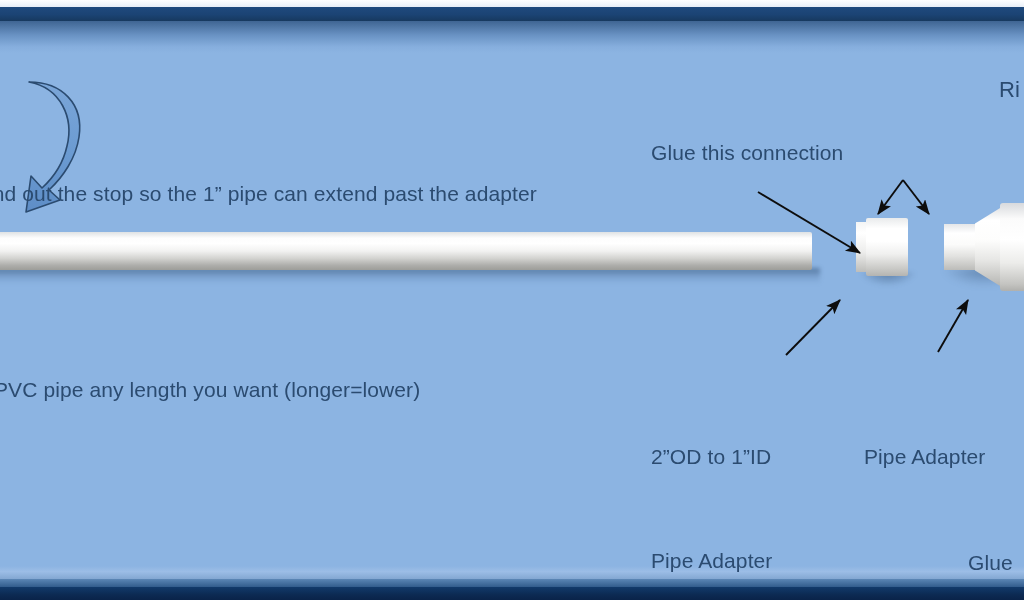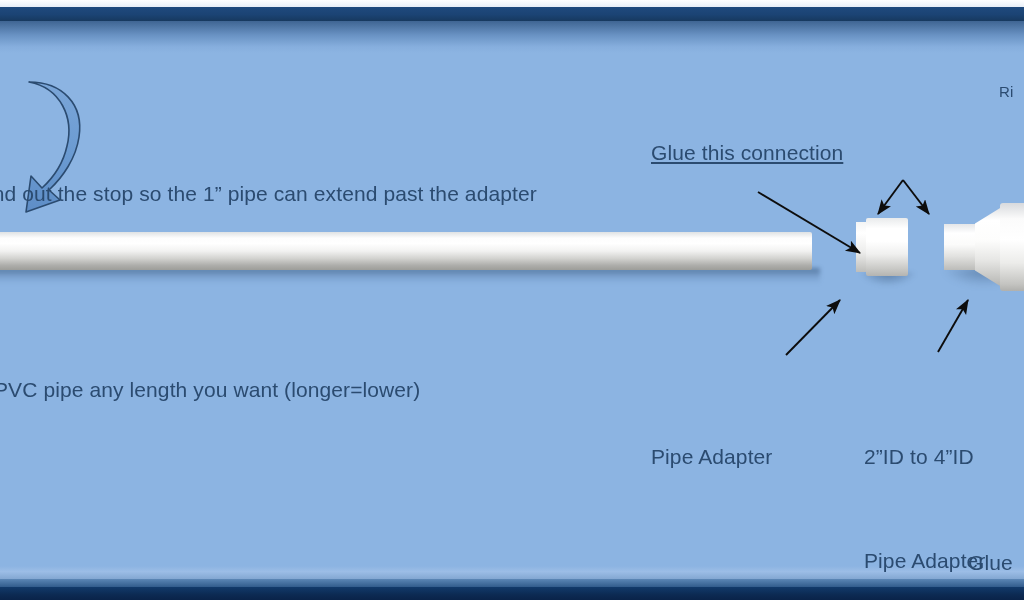--- a/index.html
+++ b/index.html
@@ -128,26 +128,26 @@
   .label {
     position:absolute;
     color:#2b4b70;
     font-family:"Liberation Sans", sans-serif;
     font-size:21px;
     line-height:1.65;
     white-space:pre;
     letter-spacing:.1px;
   }
   .lbl-grind    { left:-12px; top:177px; }
-  .lbl-glue     { left:651px; top:136px;text-decoration:underline; }
+  .lbl-glue     { left:651px; top:136px; }
   .lbl-pvc      { left:-6px;  top:373px; }
   .lbl-ad1      { left:651px; top:371px; }
   .lbl-ad2      { left:864px; top:371px; }
   .lbl-diaph    { left:968px; top:477px; }
-  .lbl-rib      { left:999px; top:80px; font-size:15px; }
+  .lbl-rib      { left:999px; top:72px; font-size:22px; }
 
   
   #arrows { position:absolute; left:0; top:0; width:1024px; height:600px; }
 </style>
 </head>
 <body>
 
 <div id="slide">
 
   <div class="top-white"></div>
@@ -205,25 +205,25 @@
     </g>
   </svg>
 
   <div class="label lbl-grind">ind out the stop so the 1” pipe can extend past the adapter</div>
 
   <div class="label lbl-glue">Glue this connection</div>
 
   <div class="label lbl-pvc">PVC pipe any length you want (longer=lower)</div>
 
   <div class="label lbl-ad1">
+    <div>2”OD to 1”ID</div>
     <div>Pipe Adapter</div>
   </div>
 
   <div class="label lbl-ad2">
-    <div>2”ID to 4”ID</div>
     <div>Pipe Adapter</div>
   </div>
 
   <div class="label lbl-diaph">
     <div>Glue</div>
     
   </div>
 
   <div class="label lbl-rib">Ri</div>
 

